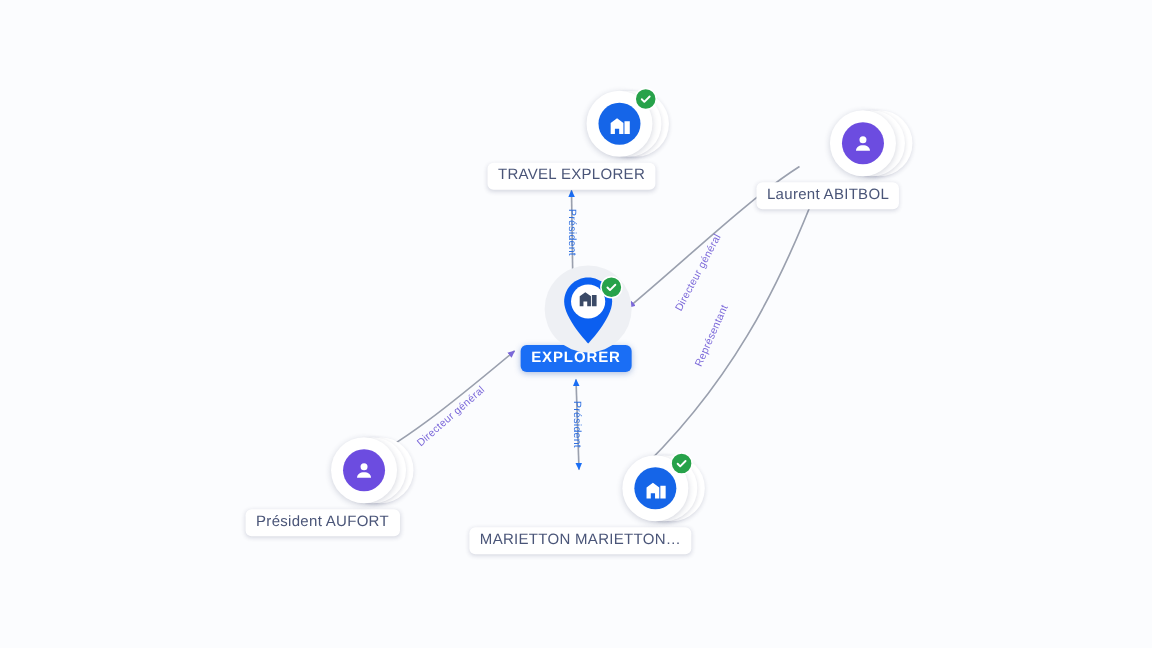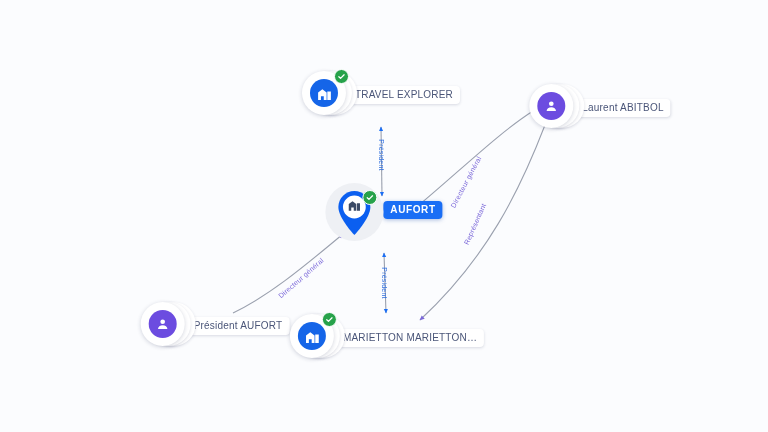--- a/index.html
+++ b/index.html
@@ -23,22 +23,22 @@
 
   
   .node {
     position: absolute;
     width: 0; height: 0;
   }
   .node-inner {
     position: absolute;
     transform: translate(-50%, -50%);
     display: flex;
-    flex-direction: row;
-    align-items: center;
+    flex-direction: column;
+    align-items: flex-end;
   }
 
   
   .stack {
     position: relative;
     width: 46px; height: 46px;
   }
   .stack .layer {
     position: absolute;
     width: 44px; height: 44px;
@@ -189,21 +189,21 @@
           <svg width="9" height="9" viewBox="0 0 24 24" aria-hidden="true">
             <path fill="none" stroke="#ffffff" stroke-width="3.4" stroke-linecap="round" stroke-linejoin="round" d="M5 12.5l4.5 4.5L19 7.5"></path>
           </svg>
         </div>
       </div>
       <div class="node-label">TRAVEL EXPLORER</div>
     </div>
   </div>
 
   <div class="node" style="left:552px; top:106px;">
-    <div class="node-inner" style="left:0; top:0;margin-left:48px;">
+    <div class="node-inner" style="left:0; top:0;">
       <div class="stack">
         <div class="layer l3"></div>
         <div class="layer l2"></div>
         <div class="disc">
           <div class="avatar-circle">
             <svg width="16" height="16" viewBox="0 0 24 24" aria-hidden="true">
               <circle cx="12" cy="8.6" r="3.5" fill="#ffffff"></circle>
               <path fill="#ffffff" d="M5 19.5c0-3.6 3.1-5.6 7-5.6s7 2 7 5.6z"></path>
             </svg>
           </div>
@@ -227,21 +227,21 @@
             <path fill="#3b4a66" d="M3 21V10.5L9 6l6 4.5V21h-4v-5H7v5H3z"></path>
             <path fill="#3b4a66" d="M16 21V9h5v12h-5zm1.2-9.8h2.6v1.6h-2.6v-1.6zm0 3.2h2.6v1.6h-2.6v-1.6z"></path>
           </svg>
         </div>
         <div class="check-badge" style="left:37px; top:6px;">
           <svg width="9" height="9" viewBox="0 0 24 24" aria-hidden="true">
             <path fill="none" stroke="#ffffff" stroke-width="3.4" stroke-linecap="round" stroke-linejoin="round" d="M5 12.5l4.5 4.5L19 7.5"></path>
           </svg>
         </div>
       </div>
-      <div class="node-label focus" style="margin-top:-6px;">AUFORT</div>
+      <div class="node-label focus" style="margin-top:-6px;">EXPLORER</div>
     </div>
   </div>
 
   <div class="node" style="left:215px; top:324px;">
     <div class="node-inner" style="left:0; top:0;">
       <div class="stack">
         <div class="layer l3"></div>
         <div class="layer l2"></div>
         <div class="disc">
           <div class="avatar-circle">

